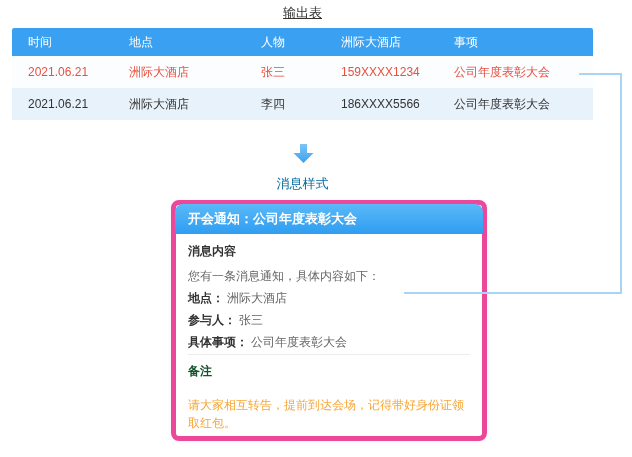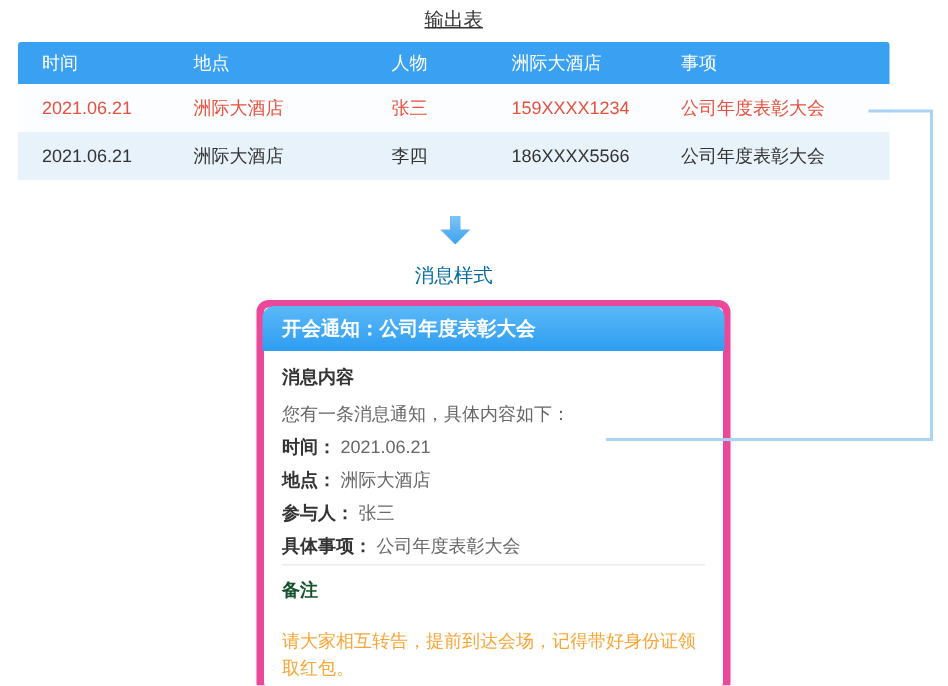--- a/index.html
+++ b/index.html
@@ -91,23 +91,20 @@
   </svg>
 
   <div class="message-style-title">消息样式</div>
 
   <div class="message-card">
     <div class="card-header">开会通知：公司年度表彰大会</div>
     <div class="card-body">
       <p class="msg-label">消息内容</p>
       <p class="msg-line">您有一条消息通知，具体内容如下：</p>
       <p class="msg-line">
-        <span class="lbl">时间：</span><span class="val">2021.06.21</span>
-      </p>
-      <p class="msg-line">
         <span class="lbl">地点：</span><span class="val">洲际大酒店</span>
       </p>
       <p class="msg-line">
         <span class="lbl">参与人：</span><span class="val">张三</span>
       </p>
       <p class="msg-line">
         <span class="lbl">具体事项：</span><span class="val">公司年度表彰大会</span>
       </p>
       <div class="card-divider"></div>
       <p class="remark-label">备注</p>

